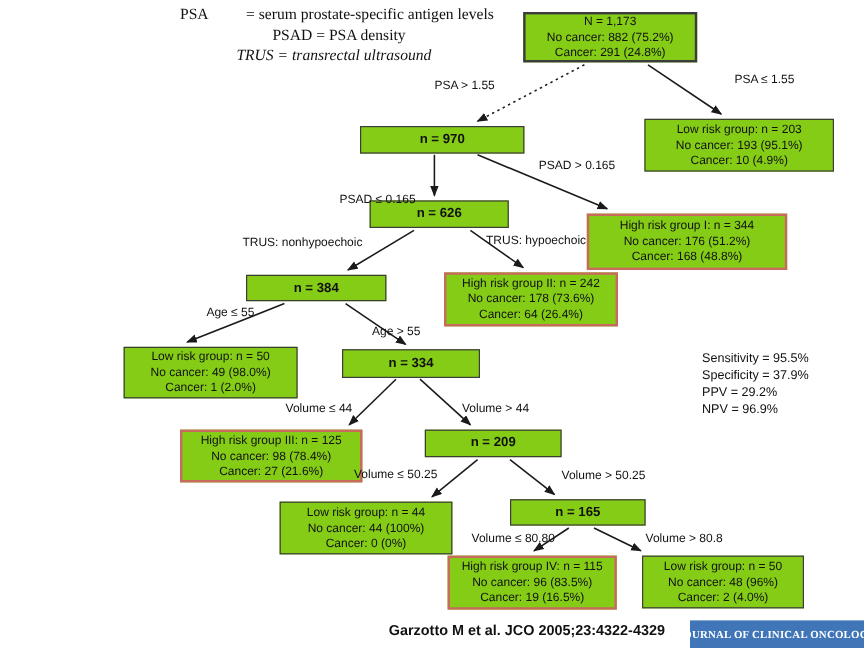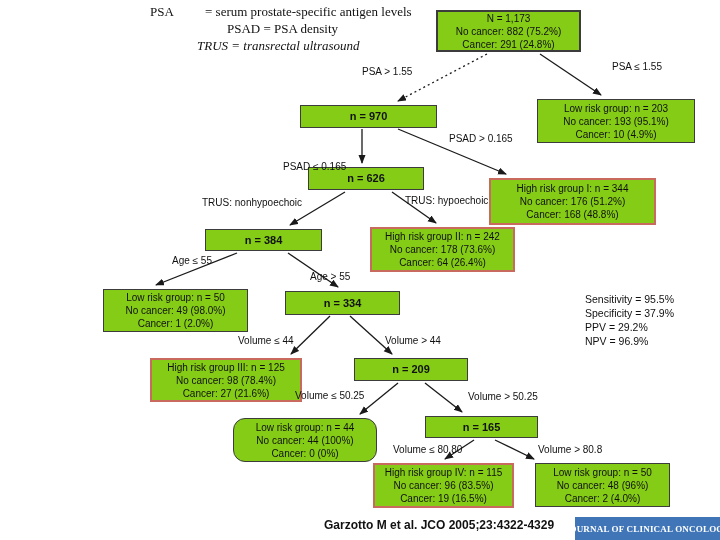--- a/index.html
+++ b/index.html
@@ -126,21 +126,21 @@
   <div class="node red" style="left: 150px; top: 358px; width: 152px; height: 44px; border-color: rgb(201, 106, 95);">
     <div>High risk group III: n = 125</div>
     <div>No cancer: 98 (78.4%)</div>
     <div>Cancer: 27 (21.6%)</div>
   </div>
 
   <div class="node nbox" style="left:354px; top:358px; width:114px; height:23px;">
     <div>n = 209</div>
   </div>
 
-  <div class="node" style="left:233px; top:418px; width:144px; height:44px;border-radius:12px;">
+  <div class="node" style="left:233px; top:418px; width:144px; height:44px;">
     <div>Low risk group: n = 44</div>
     <div>No cancer: 44 (100%)</div>
     <div>Cancer: 0 (0%)</div>
   </div>
 
   <div class="node nbox" style="left:425px; top:416px; width:113px; height:22px;">
     <div>n = 165</div>
   </div>
 
   <div class="node red" style="left: 373px; top: 463px; width: 141px; height: 45px; border-color: rgb(201, 106, 95);">

